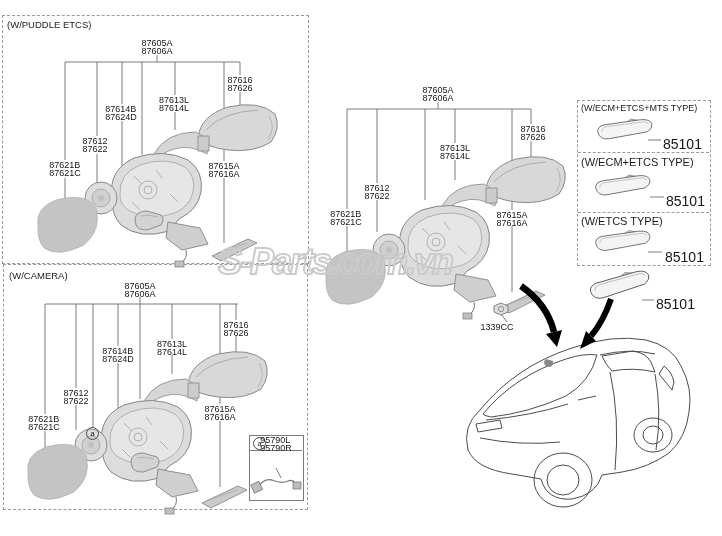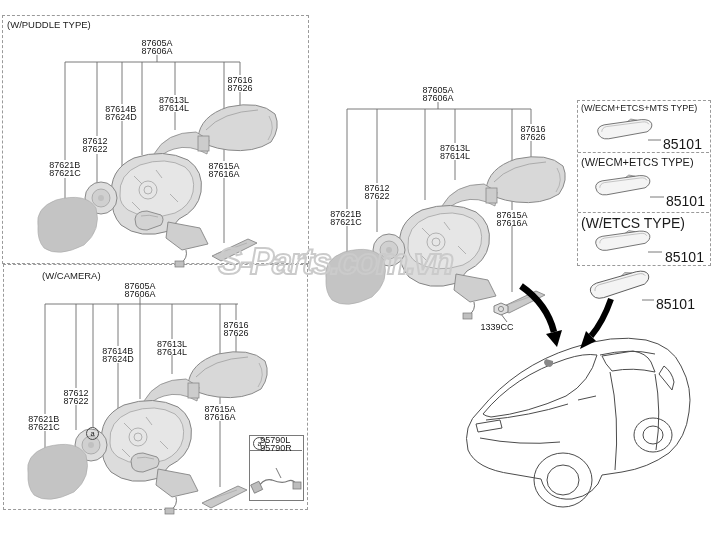--- a/index.html
+++ b/index.html
@@ -26,25 +26,25 @@
 <div id="canvas">
 
   <div id="watermark">S-Parts.com.vn</div>
 
   <div class="dbox" style="left:2px;top:15px;width:305px;height:247px;"></div>
   <div class="dbox" style="left:3px;top:264px;width:303px;height:244px;"></div>
   <div class="dbox" style="left:577px;top:100px;width:132px;height:164px;"></div>
   <div class="divider" style="left:578px;top:152px;width:131px;"></div>
   <div class="divider" style="left:578px;top:212px;width:131px;"></div>
 
-  <div class="boxtitle" style="left:7px;top:19px;">(W/PUDDLE TYPE)</div>
-  <div class="boxtitle" style="left:9px;top:270px;margin-left:33px;">(W/CAMERA)</div>
+  <div class="boxtitle" style="left:7px;top:19px;">(W/PUDDLE ETCS)</div>
+  <div class="boxtitle" style="left:9px;top:270px;">(W/CAMERA)</div>
   <div class="boxtitle" style="left:581px;top:103px;font-size:9px;text-align:center;">(W/ECM+ETCS+MTS TYPE)</div>
   <div class="boxtitle" style="left:572px;top:156px;font-size:11px;padding-left:9px;">(W/ECM+ETCS TYPE)</div>
-  <div class="boxtitle" style="left:581px;top:215px;font-size:14px;">(W/ETCS TYPE)</div>
+  <div class="boxtitle" style="left:581px;top:215px;font-size:11px;">(W/ETCS TYPE)</div>
 
   <div class="lbl" style="left:157px;top:39px;">
     <div>87605A</div>
     <div>87606A</div>
   </div>
   <div class="lbl" style="left:240px;top:76px;">
     <div>87616</div>
     <div>87626</div>
   </div>
   <div class="lbl" style="left:174px;top:96px;">

